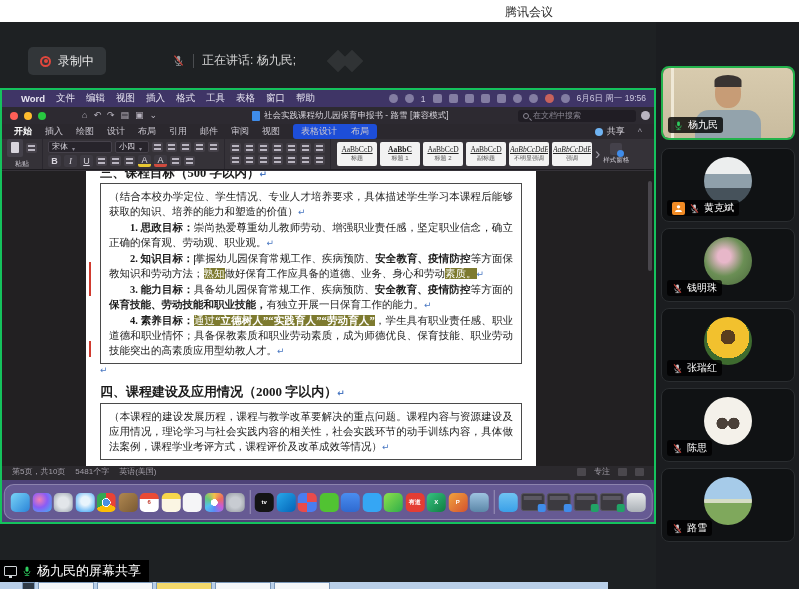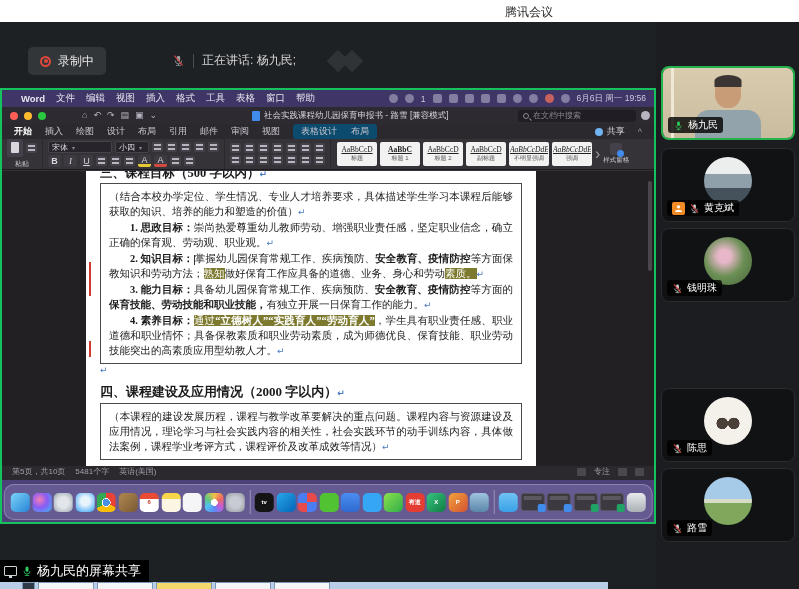--- a/index.html
+++ b/index.html
@@ -43,34 +43,34 @@
   .docicon { width:8px; height:10px; background:#3f8cea; border-radius:1px; }
   .w-search { position:absolute; right:18px; top:2.5px; width:118px; height:12px; background:#201d24; border-radius:3px;
               display:flex; align-items:center; gap:4px; padding:0 5px; color:#8a8793; font-size:8px; }
   .mag { width:6px; height:6px; border:1px solid #8a8793; border-radius:50%; position:relative; flex:0 0 auto; }
   .mag::after { content:""; position:absolute; left:5px; top:5px; width:3px; height:1px; background:#8a8793; transform:rotate(45deg); }
   .w-person { position:absolute; right:4px; top:4px; width:9px; height:9px; border-radius:50%; background:#b9b5c0; }
 
   .w-tabs { position:absolute; left:0; top:17px; width:100%; height:15px; background:#2b282e; display:flex; align-items:center;
             gap:13px; padding:0 12px; color:#c9c6cf; font-size:9px; }
   .w-tabs .active { color:#fff; font-weight:bold; }
-  .ctx { background:#0c4a6e; border-radius:3px; padding:1px 8px; display:flex; gap:14px; }
+  .ctx { background:#1d4ed8; border-radius:3px; padding:1px 8px; display:flex; gap:14px; }
   .w-share { margin-left:auto; display:flex; align-items:center; gap:4px; color:#d8d5dd; }
   .share-ic { width:8px; height:8px; border-radius:50%; background:#6fb3f2; }
   .chev { color:#9a97a2; }
 
   .ribbon { position:absolute; left:0; top:32px; width:100%; height:31px; background:#353238; border-bottom:1px solid #1d1b20; display:flex; align-items:center; }
   .rgroup { display:flex; flex-direction:column; justify-content:center; gap:2px; padding:0 5px; height:100%; border-right:1px solid #2a272e; }
   .rrow { display:flex; align-items:center; gap:3px; }
   .paste-big { width:16px; height:18px; background:#44414a; border-radius:2px; position:relative; }
   .paste-big::after{ content:""; position:absolute; left:4px; top:3px; width:8px; height:11px; background:#d8d5dd; border-radius:1px; }
   .paste-lbl { font-size:7px; color:#c9c6cf; text-align:center; }
   .ric { width:11px; height:10px; background:#454149; border-radius:2px; position:relative; }
   .ric::after { content:""; position:absolute; left:2px; top:2px; right:2px; bottom:2px; background:linear-gradient(180deg,#b9b5c0 0 2px,transparent 2px 4px,#b9b5c0 4px 6px,transparent 0); }
-  .fsel { background:#27242b; border:1px solid #46424b; border-radius:2px; color:#d8d5dd; font-size:8px; padding:0 3px; height:12px; display:flex; align-items:center; gap:4px; }
+  .fsel { background:#27242b; border:1px solid #46424b; border-radius:2px; color:#d8d5dd; font-size:8px; padding:0 3px; height:12px; display:flex; align-items:flex-end; gap:4px; }
   .fsel .c { color:#8a8793; font-size:6px; }
   .fmt { color:#d8d5dd; font-size:9px; width:13px; height:12px; display:flex; align-items:center; justify-content:center; background:#3d3a42; border-radius:2px; }
   .fmt.b{font-weight:bold;} .fmt.i{font-style:italic; font-family:"Liberation Serif",serif;} .fmt.u{text-decoration:underline;}
   .fmt.hl { border-bottom:3px solid #e8c832; } .fmt.fc { border-bottom:3px solid #d04b3e; }
   .styles { display:flex; gap:3px; padding:0 6px; align-items:center; }
   .stybox { width:40px; height:24px; background:#f2f2f2; border-radius:2px; display:flex; flex-direction:column; align-items:center; justify-content:center; }
   .stybox .samp { font-size:7.5px; color:#222; font-family:"Liberation Serif",serif; white-space:nowrap; overflow:hidden; max-width:38px;text-decoration:underline; }
   .stybox .lbl { font-size:6px; color:#555; white-space:nowrap; }
   .stybox.b1 .samp { font-weight:bold; } .stybox.it .samp { font-style:italic; }
   .stypane { display:flex; flex-direction:column; align-items:center; gap:1px; color:#c9c6cf; font-size:6.5px; width:26px; text-align:center; }
@@ -471,20 +471,33 @@
           <rect x="6" y="2" width="4" height="7" rx="2" fill="#cfd3d6"></rect>
             <path d="M4 8a4 4 0 0 0 8 0" stroke="#cfd3d6" fill="none"></path>
           <line x1="8" y1="12" x2="8" y2="14" stroke="#cfd3d6"></line>
             <line x1="5" y1="14" x2="11" y2="14" stroke="#cfd3d6"></line>
           <line x1="3" y1="2" x2="13" y2="14" stroke="#c9463c" stroke-width="1.6"></line>
         </svg>
         <span>钱明珠</span>
       </div>
     </div>
 
+    <div class="tile" style="top:286px;">
+      <div class="avatar av-sunflower"></div>
+      <div class="namebadge">
+        <svg class="mic" width="11" height="11" viewBox="0 0 16 16">
+          <rect x="6" y="2" width="4" height="7" rx="2" fill="#cfd3d6"></rect>
+            <path d="M4 8a4 4 0 0 0 8 0" stroke="#cfd3d6" fill="none"></path>
+          <line x1="8" y1="12" x2="8" y2="14" stroke="#cfd3d6"></line>
+            <line x1="5" y1="14" x2="11" y2="14" stroke="#cfd3d6"></line>
+          <line x1="3" y1="2" x2="13" y2="14" stroke="#c9463c" stroke-width="1.6"></line>
+        </svg>
+        <span>张瑞红</span>
+      </div>
+    </div>
 
     <div class="tile" style="top:366px;">
       <div class="avatar av-couple"></div>
       <div class="namebadge">
         <svg class="mic" width="11" height="11" viewBox="0 0 16 16">
           <rect x="6" y="2" width="4" height="7" rx="2" fill="#cfd3d6"></rect>
             <path d="M4 8a4 4 0 0 0 8 0" stroke="#cfd3d6" fill="none"></path>
           <line x1="8" y1="12" x2="8" y2="14" stroke="#cfd3d6"></line>
             <line x1="5" y1="14" x2="11" y2="14" stroke="#cfd3d6"></line>
           <line x1="3" y1="2" x2="13" y2="14" stroke="#c9463c" stroke-width="1.6"></line>

